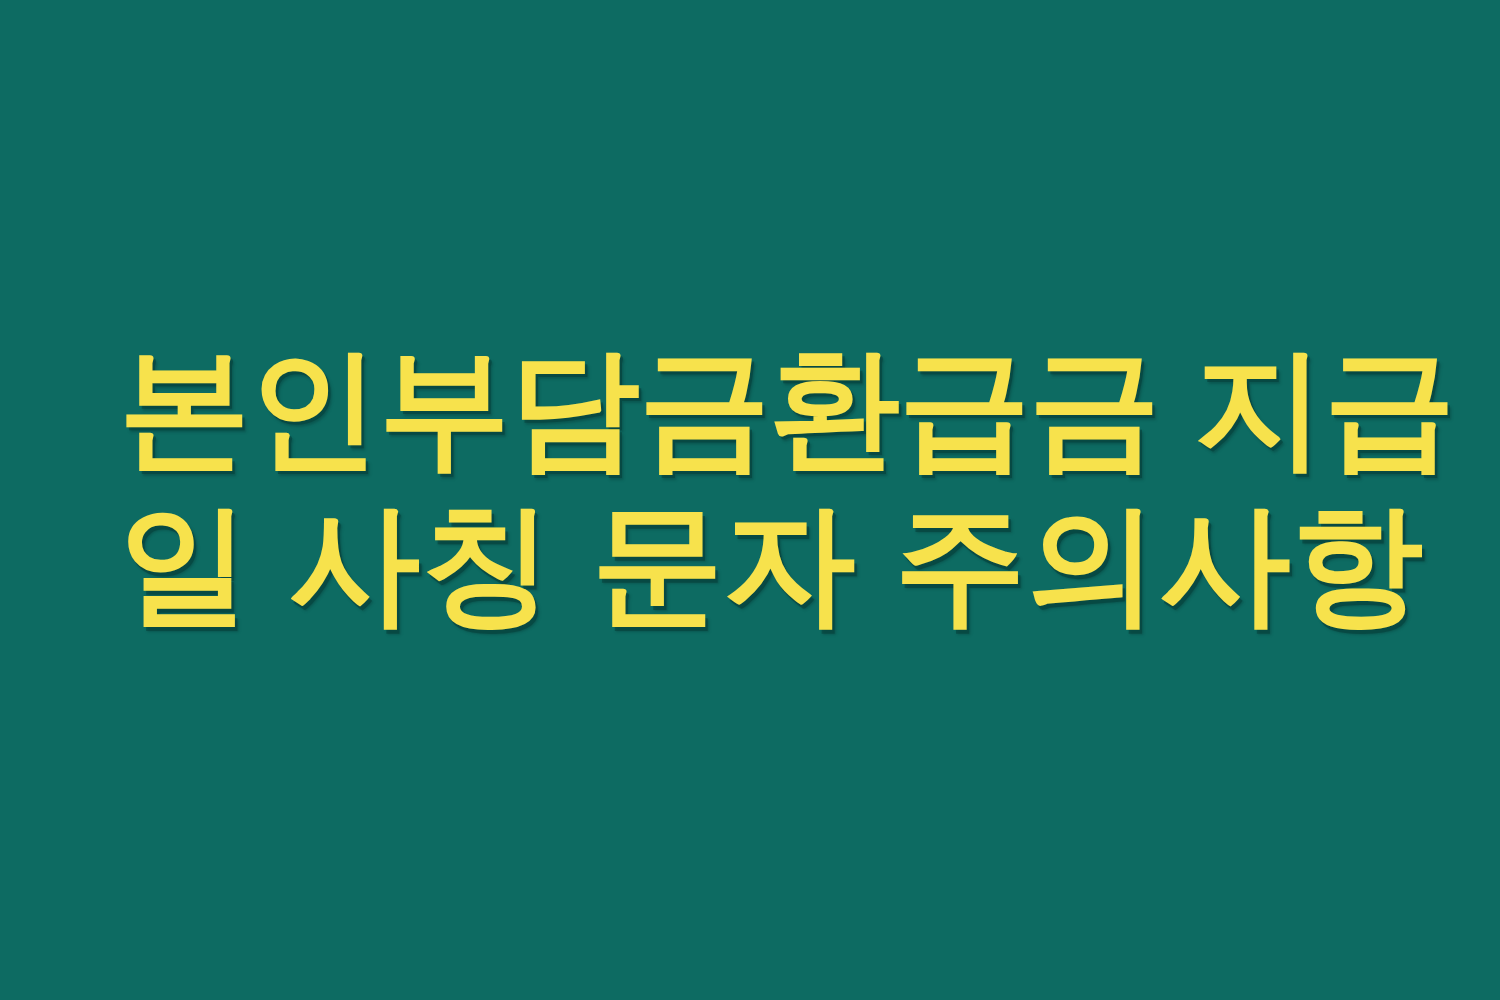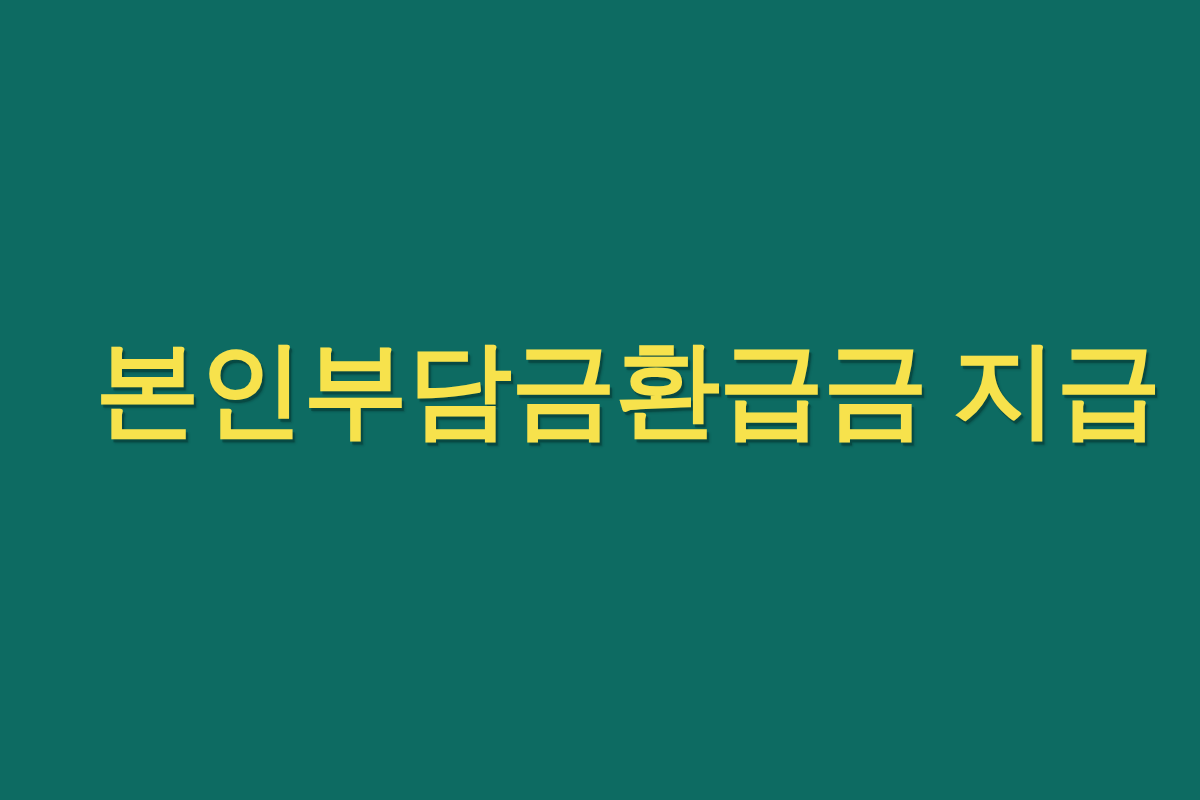--- a/index.html
+++ b/index.html
@@ -27,21 +27,21 @@
   }
 
   #headline {
     width: 1010px;
     margin: 0;
     padding: 0;
     position: relative;
     top: -10px;
     text-align: center;
     color: #f7e24c;
-    font-family: Liberation Serif, serif;
+    font-family: Liberation Sans, sans-serif;
     font-weight: 700;
     font-size: 105px;
     line-height: 1.19;
     letter-spacing: 0px;
     white-space: nowrap;
     text-shadow:
        2px 3px 0 rgba(6, 62, 57, 0.55),
        3px 4px 2px rgba(5, 52, 48, 0.35);
     -webkit-font-smoothing: antialiased;
   }
@@ -60,15 +60,16 @@
     letter-spacing: 1px;
   }
 </style>
 </head>
 <body>
 
 <div id="banner" style="background: rgb(13, 107, 98);">
 
   <h1 id="headline" style="color: rgb(247, 226, 76);">
     <span class="line line-1">본인부담금환급금 지급</span>
+    <span class="line line-2">일 사칭 문자 주의사항</span>
   </h1>
 
 </div>
 
 </body></html>

